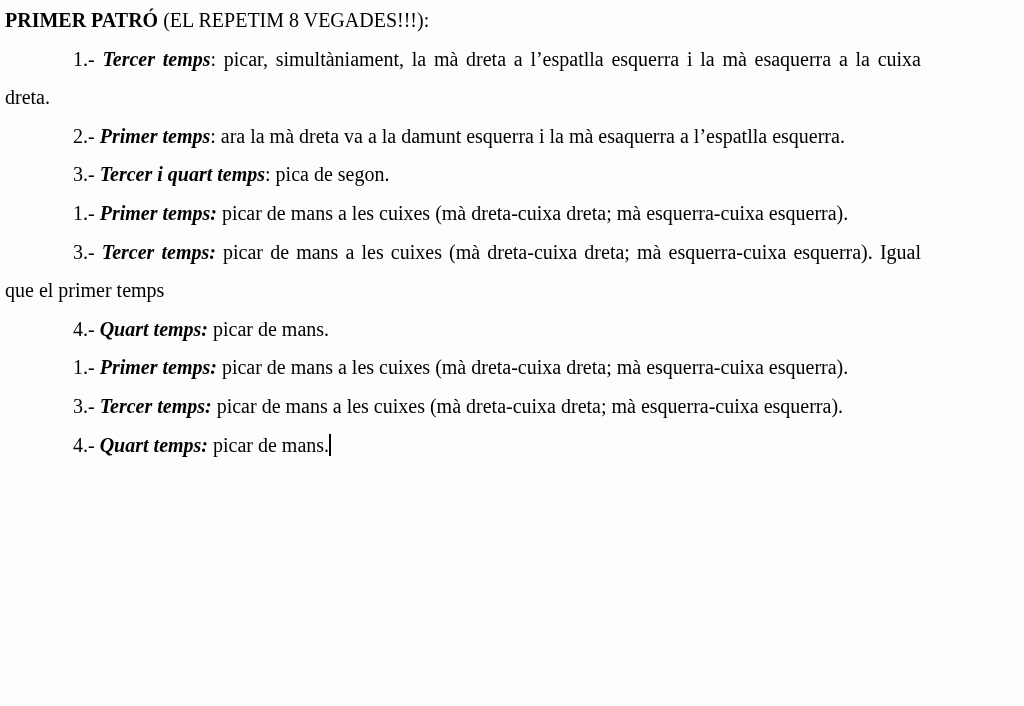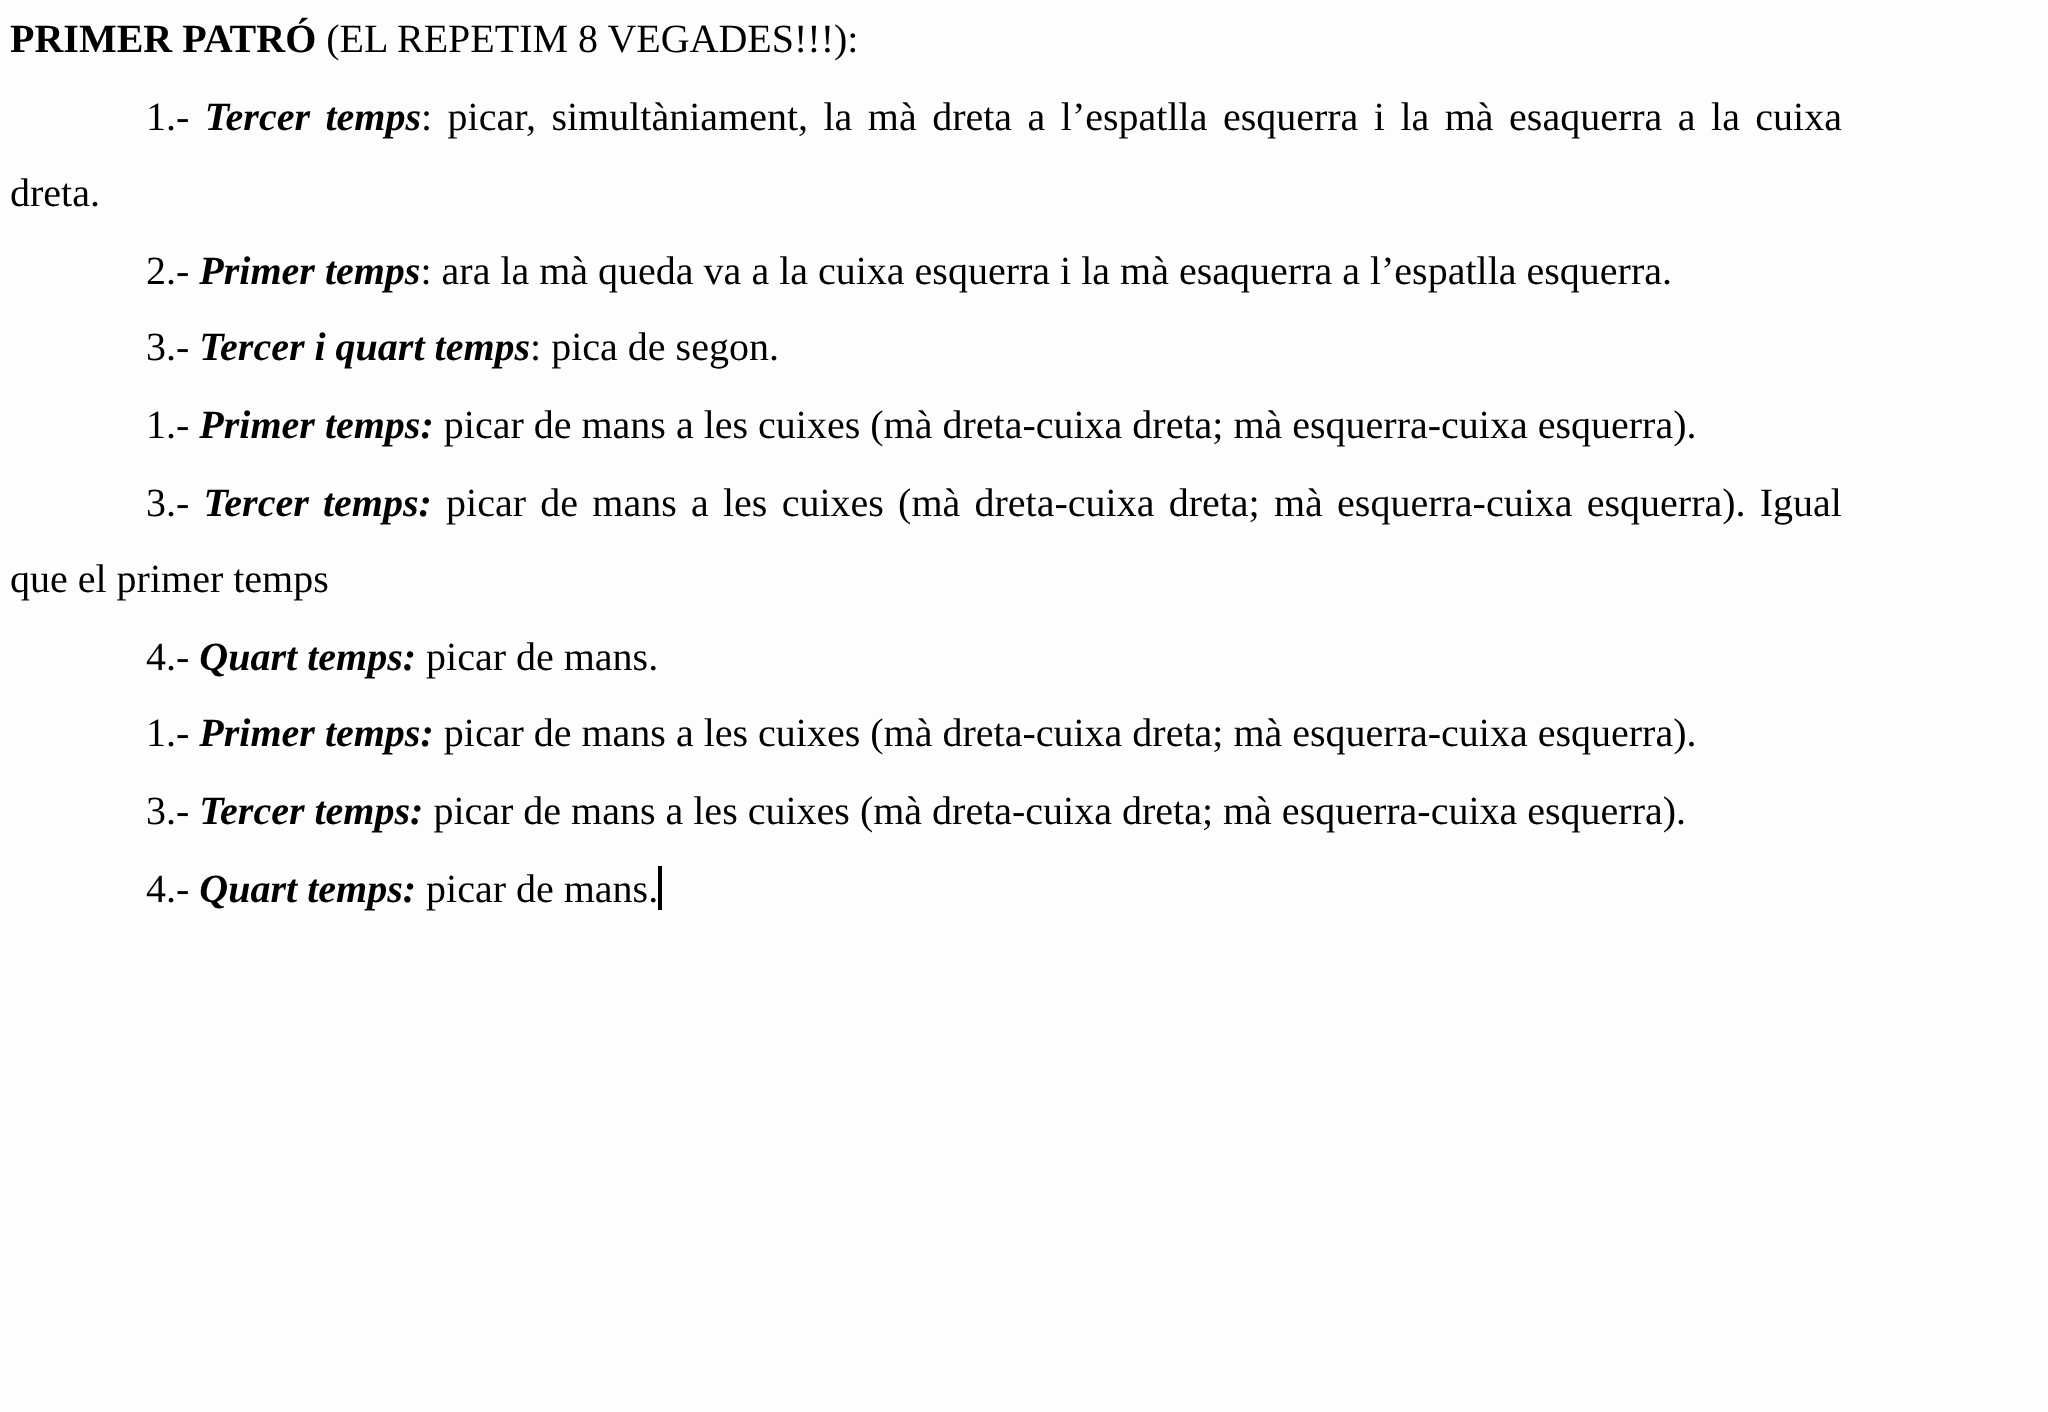--- a/index.html
+++ b/index.html
@@ -49,21 +49,21 @@
 </style>
 </head>
 <body>
 
 <div class="page">
 
   <p class="heading"><span class="hb">PRIMER PATRÓ</span><span> (EL REPETIM 8 VEGADES!!!):</span></p>
 
   <p class="item"><span>1.- </span><span class="lbl">Tercer temps</span><span>: picar, simultàniament, la mà dreta a l’espatlla esquerra i la mà esaquerra a la cuixa dreta.</span></p>
 
-  <p class="item"><span>2.- </span><span class="lbl">Primer temps</span><span>: ara la mà queda va a la cuixa esquerra i la mà esaquerra a l’espatlla esquerra.</span></p>
+  <p class="item"><span>2.- </span><span class="lbl">Primer temps</span><span>: ara la mà dreta va a la damunt esquerra i la mà esaquerra a l’espatlla esquerra.</span></p>
 
   <p class="item"><span>3.- </span><span class="lbl">Tercer i quart temps</span><span>: pica de segon.</span></p>
 
 
   <p class="item"><span>1.- </span><span class="lbl">Primer temps:</span><span> picar de mans a les cuixes (mà dreta-cuixa dreta; mà esquerra-cuixa esquerra).</span></p>
 
 
   <p class="item"><span>3.- </span><span class="lbl">Tercer temps:</span><span> picar de mans a les cuixes (mà dreta-cuixa dreta; mà esquerra-cuixa esquerra). Igual que el primer temps</span></p>
 
   <p class="item"><span>4.- </span><span class="lbl">Quart temps:</span><span> picar de mans.</span></p>

